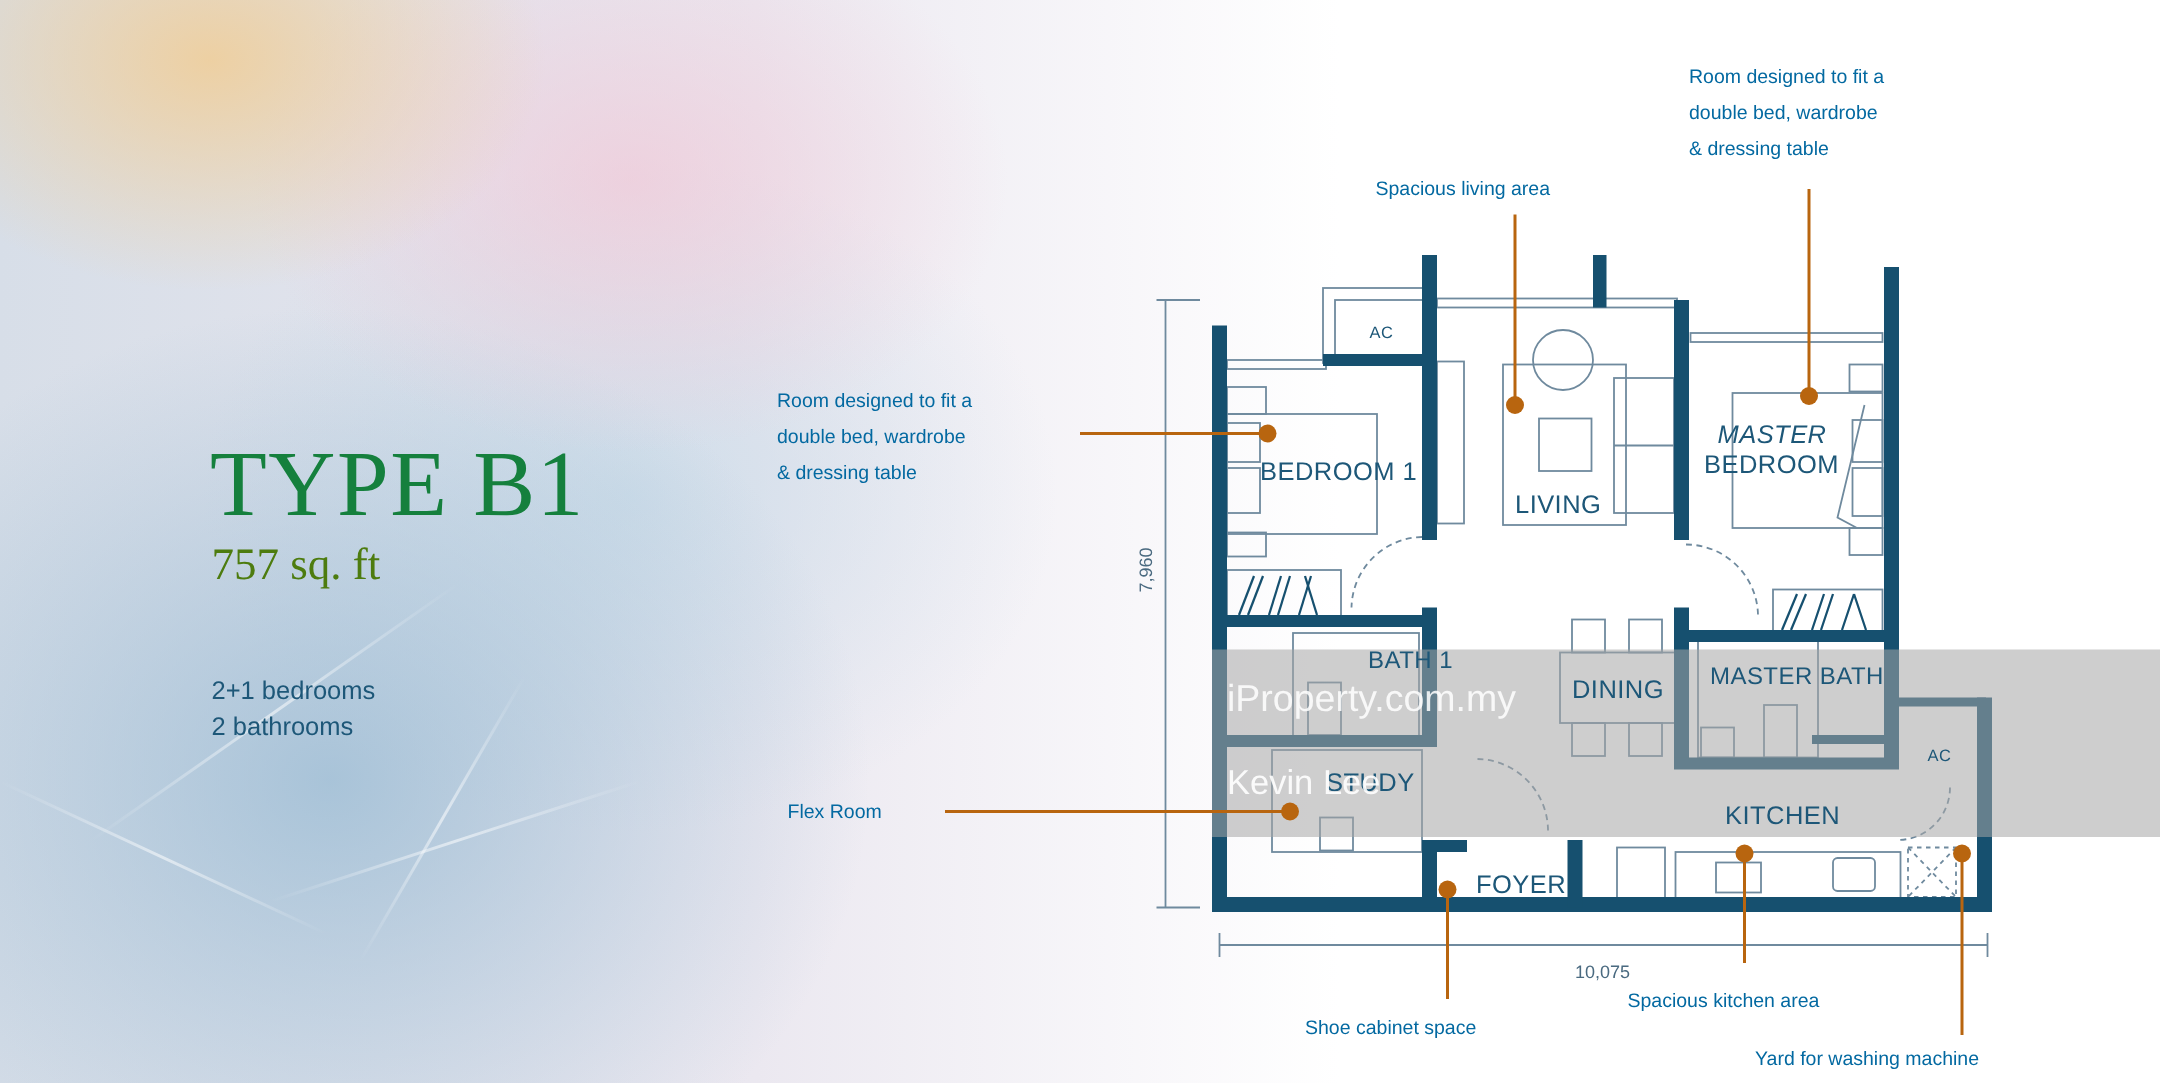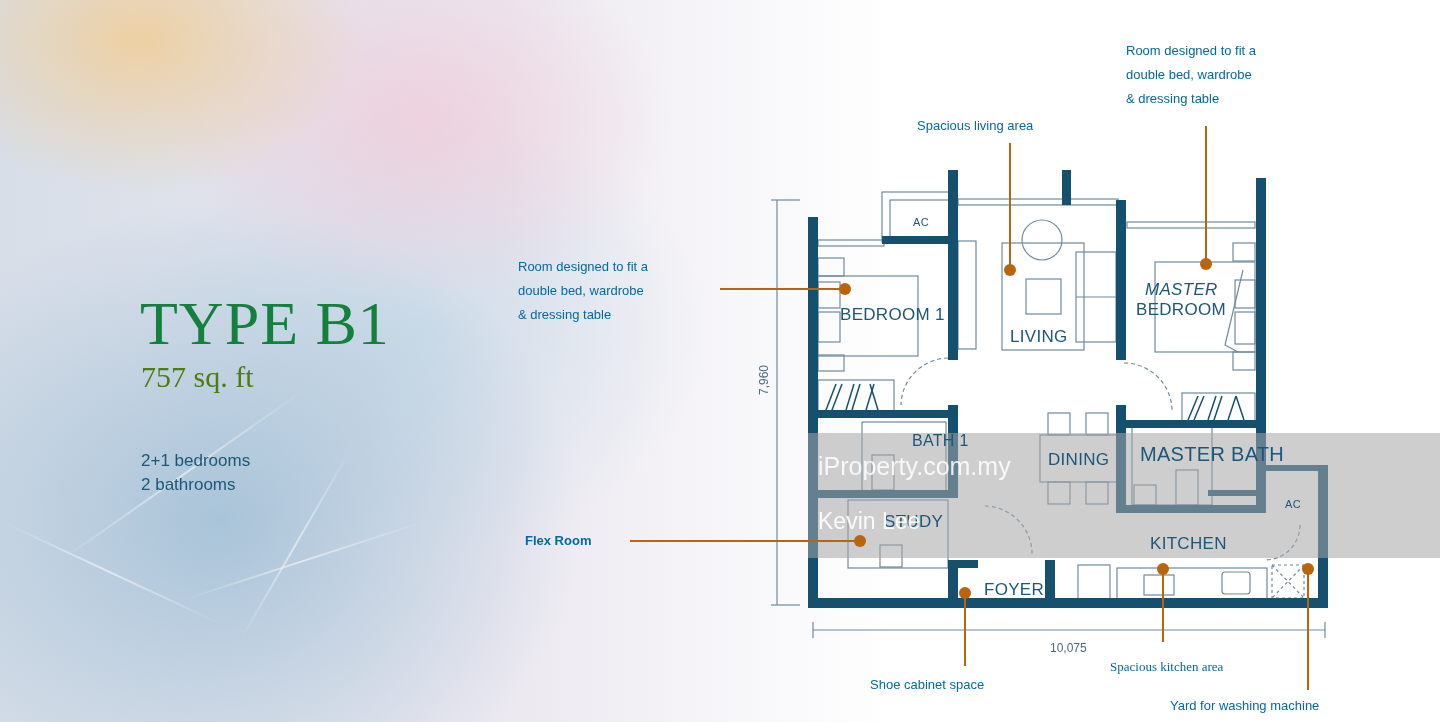--- a/index.html
+++ b/index.html
@@ -167,21 +167,21 @@
 
 <div class="watermark-band"></div>
 
 <div class="room small" style="left:913px;top:216px;">AC</div>
 <div class="room" style="left:840px;top:305px;">BEDROOM 1</div>
 <div class="room" style="left:1010px;top:327px;">LIVING</div>
 <div class="room" style="left:1145px;top:280px;font-style:italic;">MASTER</div>
 <div class="room" style="left:1136px;top:300px;">BEDROOM</div>
 <div class="room" style="left:866px;top:432px;font-size:16px;margin-left:46px;">BATH 1</div>
 <div class="room" style="left:1048px;top:450px;">DINING</div>
-<div class="room" style="left:1140px;top:443px;font-size:20px;">MASTER BATH</div>
+<div class="room" style="left:1140px;top:443px;font-size:16px;">MASTER BATH</div>
 <div class="room" style="left:862px;top:512px;margin-left:22px;">STUDY</div>
 <div class="room" style="left:1150px;top:534px;">KITCHEN</div>
 <div class="room" style="left:984px;top:580px;">FOYER</div>
 <div class="room small" style="left:1285px;top:498px;">AC</div>
 
 <div class="dim" style="left:757px;top:395px;transform:rotate(-90deg);transform-origin:left top;">7,960</div>
 <div class="dim" style="left:1050px;top:620px;margin-top:21px;">10,075</div>
 
 <div class="wm-logo">iProperty.com.my</div>
 <div class="wm-agent">Kevin Lee</div>
@@ -211,16 +211,16 @@
   <div>Room designed to fit a</div>
   <div>double bed, wardrobe</div>
   <div>&amp; dressing table</div>
 </div>
 <div class="callout" style="left:917px;top:114px;">Spacious living area</div>
 <div class="callout" style="left:518px;top:255px;">
   <div>Room designed to fit a</div>
   <div>double bed, wardrobe</div>
   <div>&amp; dressing table</div>
 </div>
-<div class="callout" style="left:525px;top:529px;font-weight:bold;">Flex Room</div>
+<div class="callout" style="left:525px;top:529px;">Flex Room</div>
 <div class="callout" style="left:870px;top:673px;">Shoe cabinet space</div>
-<div class="callout" style="left:1110px;top:655px;font-family:Liberation Serif, serif;">Spacious kitchen area</div>
+<div class="callout" style="left:1085px;top:655px;">Spacious kitchen area</div>
 <div class="callout" style="left:1170px;top:694px;">Yard for washing machine</div>
 
 </body></html>

